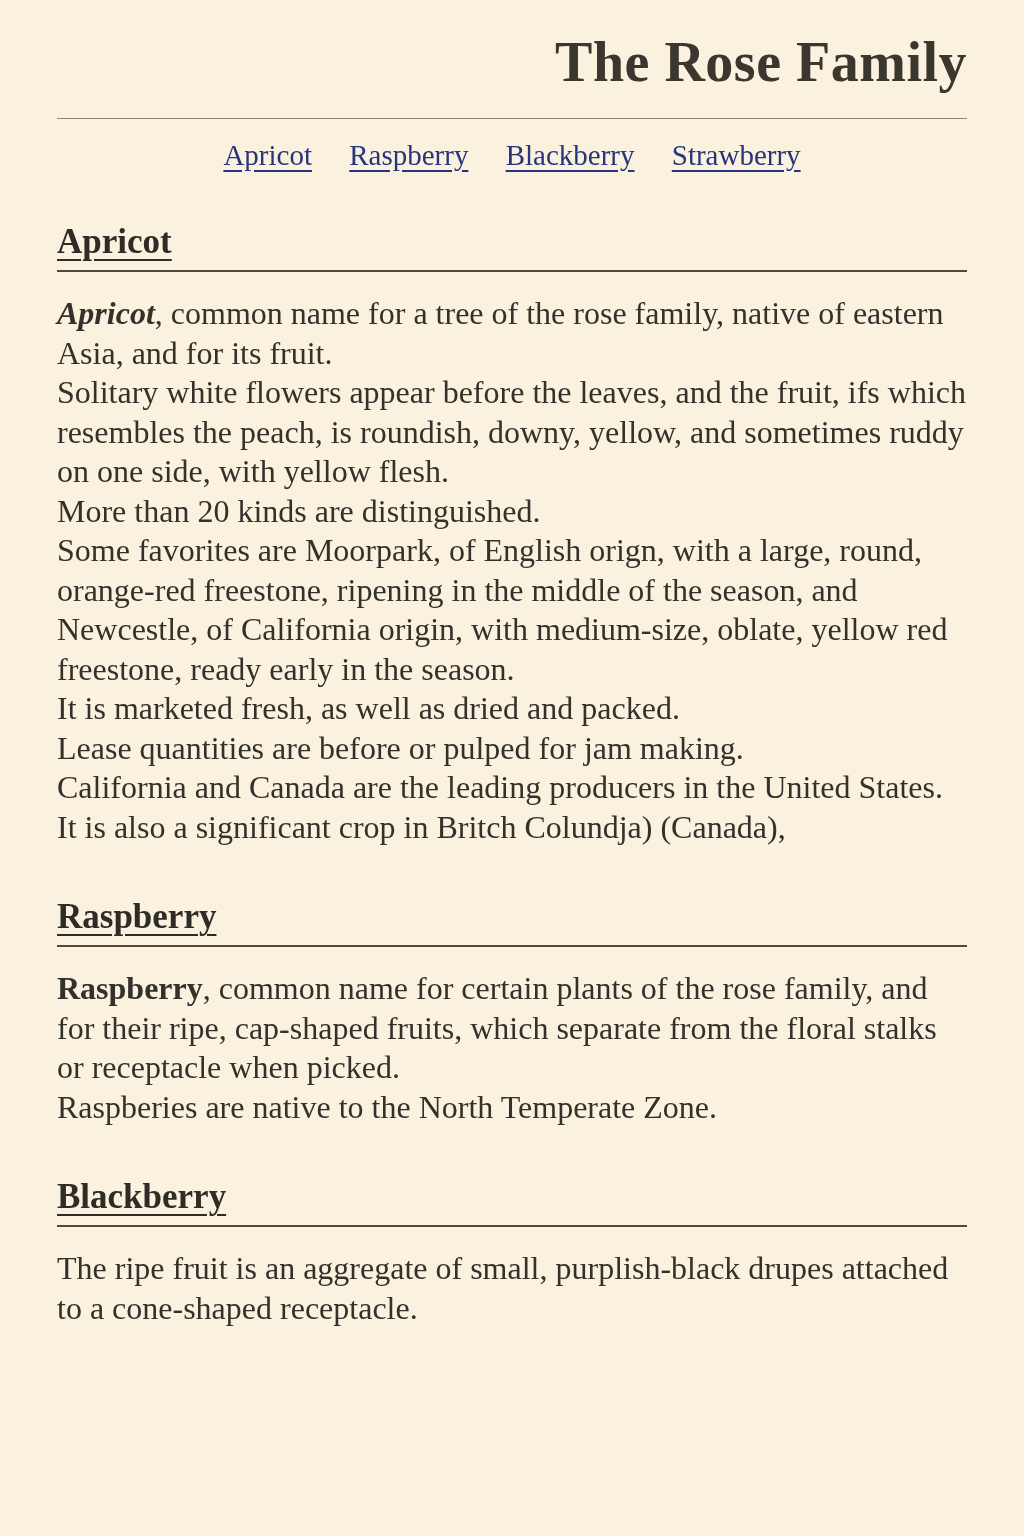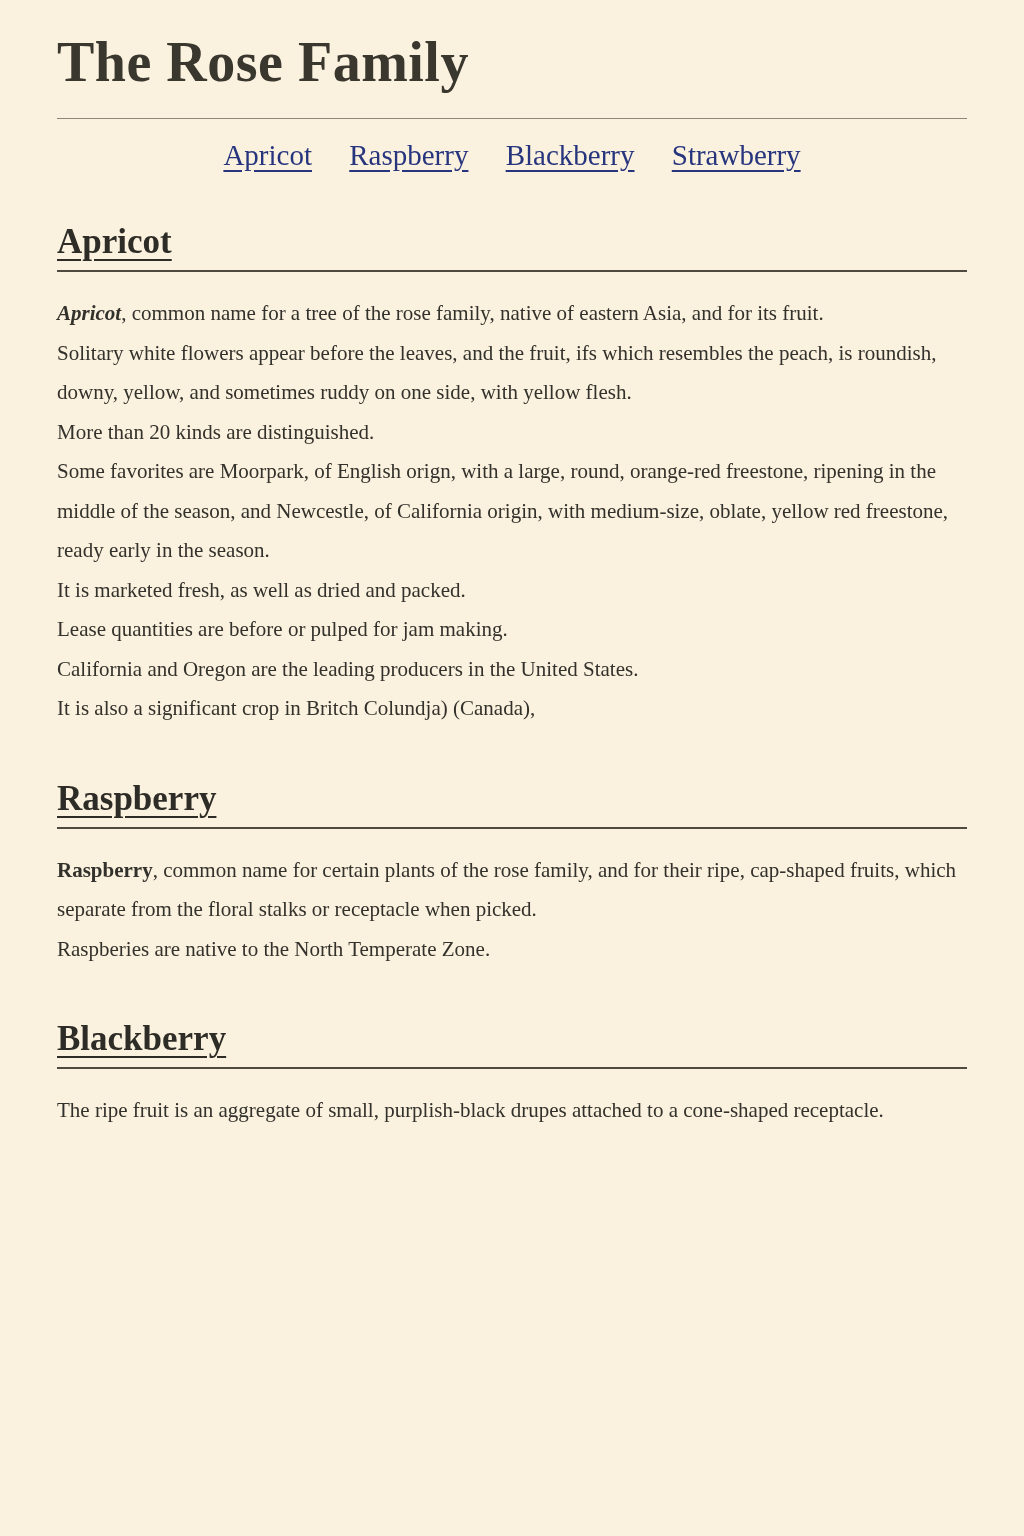--- a/index.html
+++ b/index.html
@@ -15,21 +15,21 @@
     width: 1024px;
     min-height: 1536px;
     background: var(--bg);
     color: var(--text);
     font-family: "Liberation Serif", serif;
     padding: 0 57px;
   }
   h1.page-title {
     margin: 0;
     padding-top: 30px;
-    text-align: left;
+    text-align: right;
     font-size: 56px;
     font-weight: 700;
     letter-spacing: 0.5px;
     color: #3a372f;
   }
   .title-rule {
     border: none;
     border-top: 1px solid var(--title-rule);
     margin: 24px 0 0 0;
   }
@@ -52,21 +52,21 @@
     color: #2e2c26;
     border-bottom: 2px solid var(--heading-rule);
   }
   h2.section-heading .hw {
     text-decoration: underline;
     text-decoration-thickness: 2px;
     text-underline-offset: 6px;
   }
   p.para {
     margin: 22px 0 0 0;
-    font-size: 21px;
+    font-size: 32px;
     line-height: 39.5px;
     color: var(--text);
   }
   p.para .line { display: block; }
   .lead { font-weight: 700; }
   .lead.italic { font-style: italic; }
 </style>
 </head>
 <body>
 
@@ -82,21 +82,21 @@
 
 <section id="apricot">
   <h2 class="section-heading"><span class="hw">Apricot</span></h2>
   <p class="para">
     <span class="line"><b class="lead italic">Apricot</b><span>, common name for a tree of the rose family, native of eastern Asia, and for its fruit.</span></span>
     <span class="line">Solitary white flowers appear before the leaves, and the fruit, ifs which resembles the peach, is roundish, downy, yellow, and sometimes ruddy on one side, with yellow flesh.</span>
     <span class="line">More than 20 kinds are distinguished.</span>
     <span class="line">Some favorites are Moorpark, of English orign, with a large, round, orange-red freestone, ripening in the middle of the season, and Newcestle, of California origin, with medium-size, oblate, yellow red freestone, ready early in the season.</span>
     <span class="line">It is marketed fresh, as well as dried and packed.</span>
     <span class="line">Lease quantities are before or pulped for jam making.</span>
-    <span class="line">California and Oregon are the leading producers in the United States.</span>
+    <span class="line">California and Canada are the leading producers in the United States.</span>
     <span class="line">It is also a significant crop in Britch Colundja) (Canada),</span>
   </p>
 </section>
 
 <section id="raspberry">
   <h2 class="section-heading"><span class="hw">Raspberry</span></h2>
   <p class="para">
     <span class="line"><b class="lead">Raspberry</b><span>, common name for certain plants of the rose family, and for their ripe, cap-shaped fruits, which separate from the floral stalks or receptacle when picked.</span></span>
     <span class="line">Raspberies are native to the North Temperate Zone.</span>
   </p>

